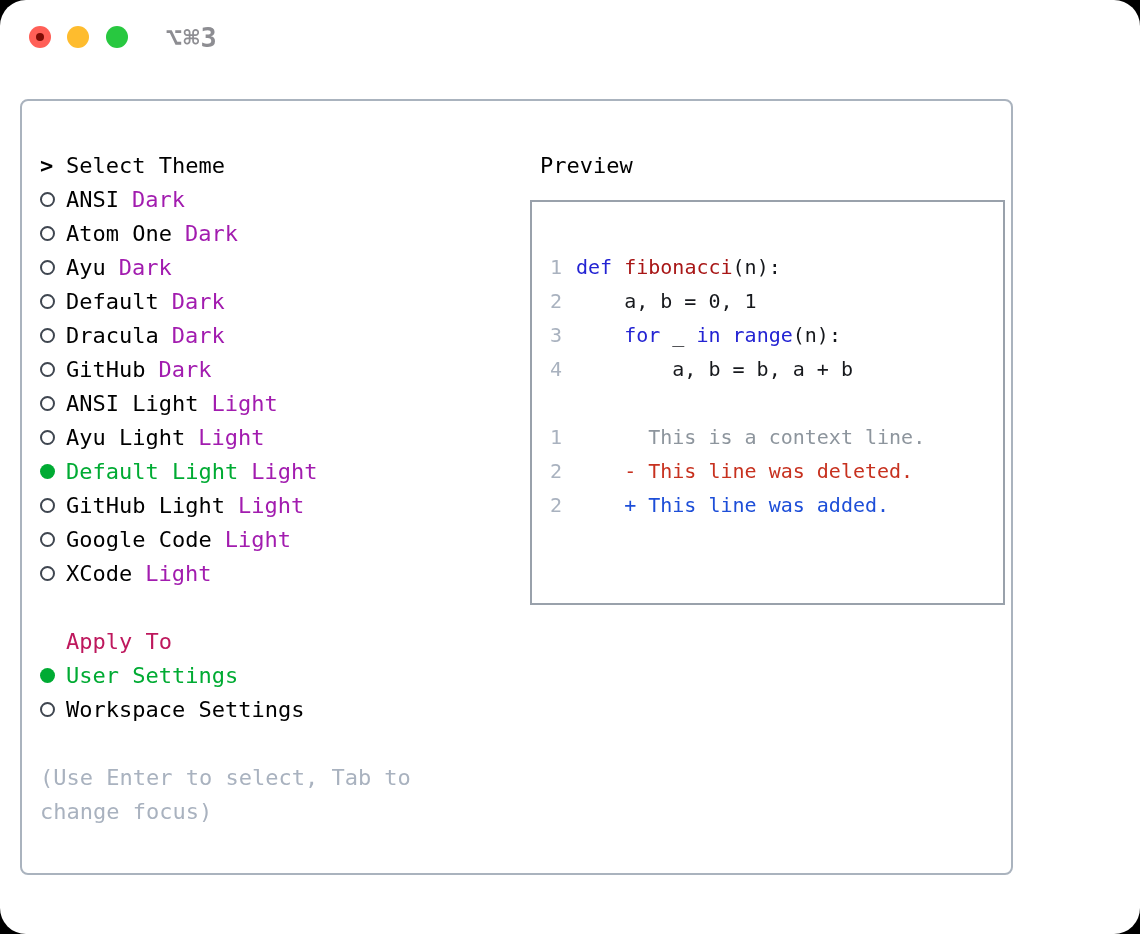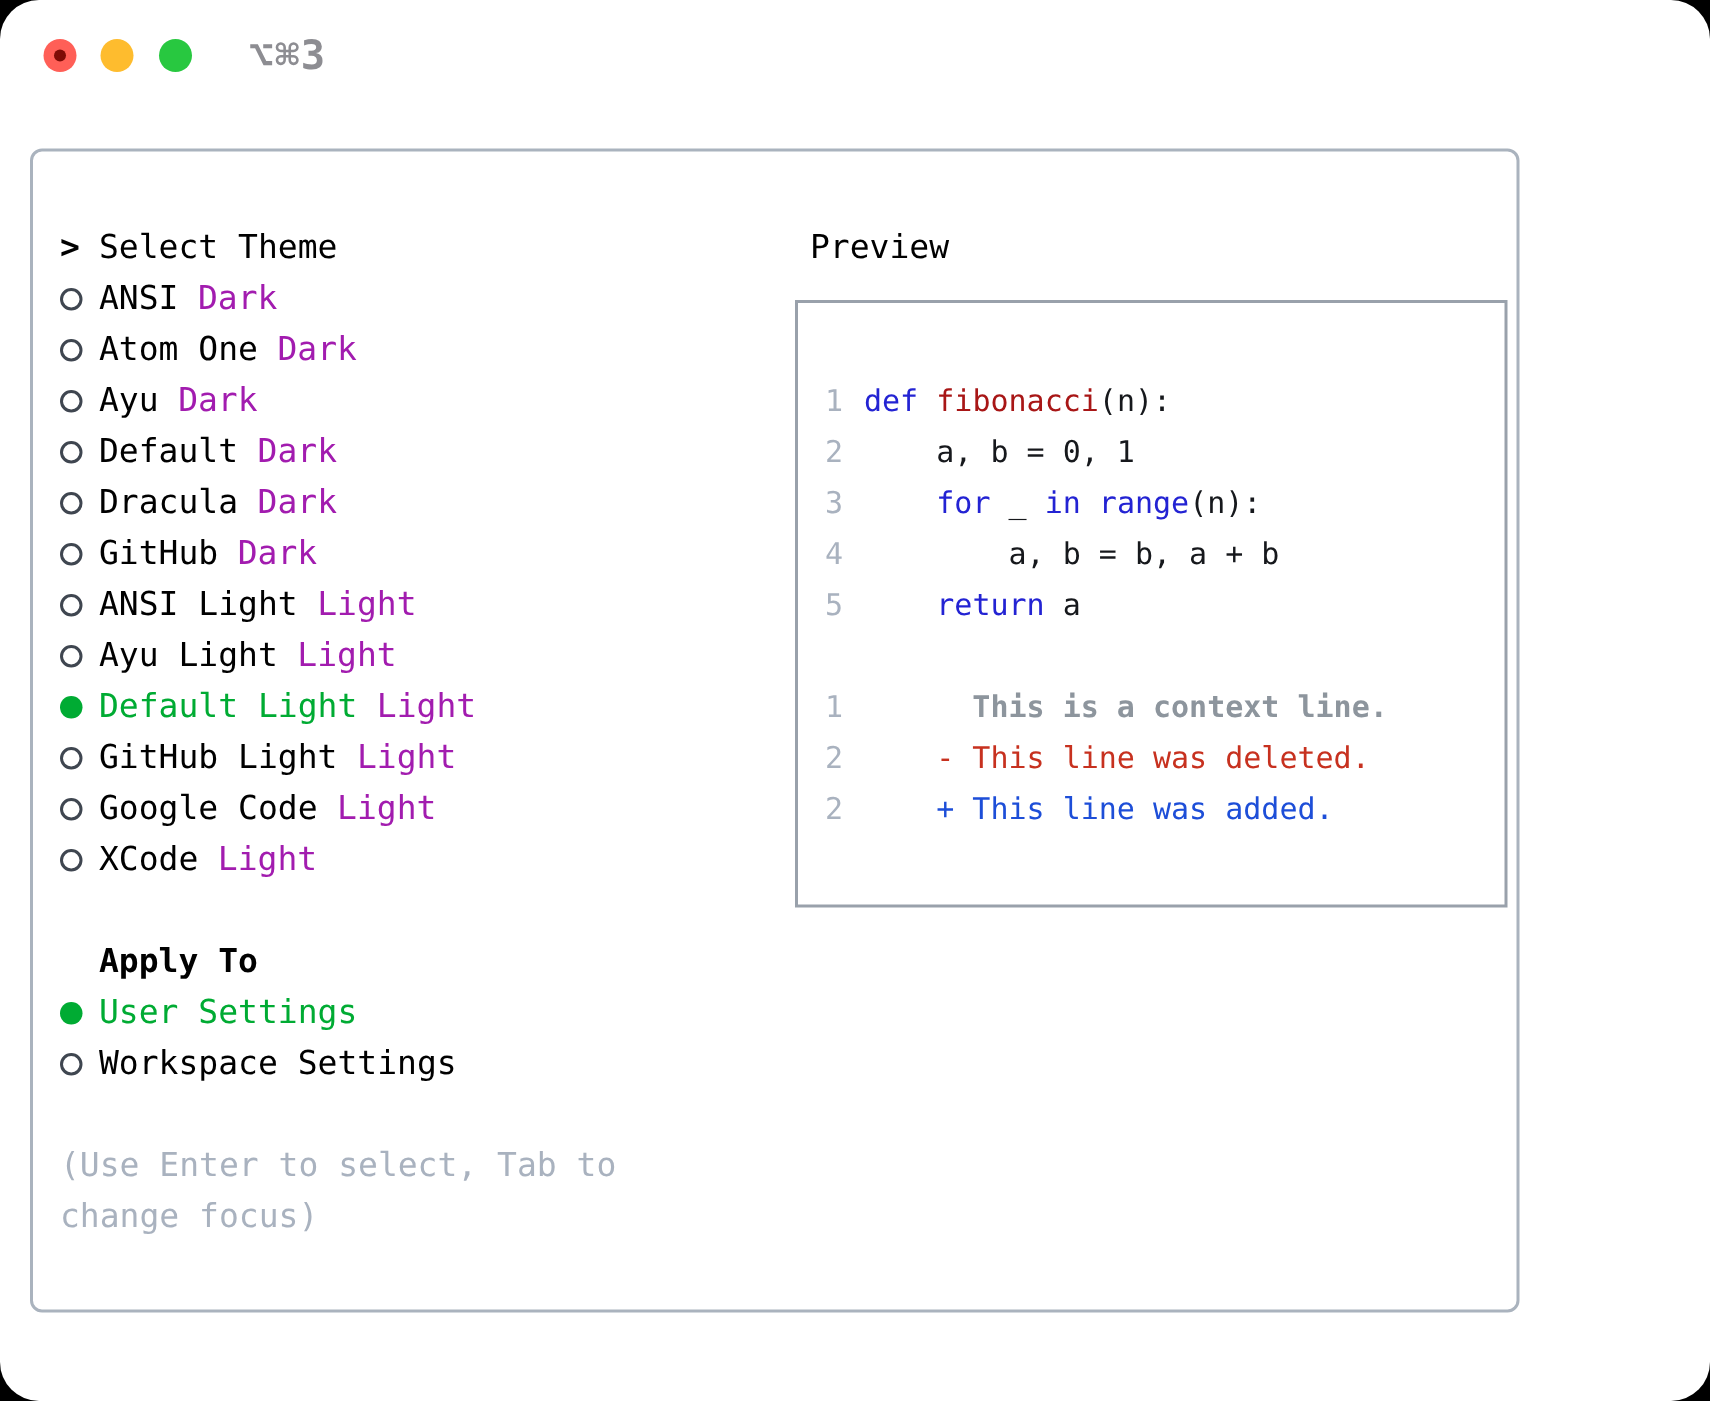--- a/index.html
+++ b/index.html
@@ -25,38 +25,38 @@
     border:2px solid #aab3be;border-radius:8px;background:#fff;box-sizing:border-box;
   }
   .left-col{position:absolute;left:18px;top:47px;}
   .right-col{position:absolute;left:496px;top:47px;}
   .row{display:flex;align-items:center;height:34px;font-size:22px;white-space:pre;}
   .marker{flex:0 0 26px;width:26px;display:flex;align-items:center;}
   .ring{width:11px;height:11px;border:2px solid #3f4650;border-radius:50%;}
   .fill{width:15px;height:15px;border-radius:50%;background:#00ab33;}
   .prompt{font-weight:bold;color:#000;}
   .hdr{font-weight:normal;color:#000;}
-  .subhdr{font-weight:bold;color:#000000;}
+  .subhdr{font-weight:normal;color:#be185d;}
   .item-name{color:#000000;}
   .item-variant{color:#a21caf;margin-left:13px;}
   .selected .item-name{color:#00ab33;}
   .help{color:#a9b2bf;}
   .spacer{height:34px;}
   
   .preview-box{
     margin-left:12px;margin-top:18px;width:475px;height:405px;
     border:2px solid #99a1ab;box-sizing:border-box;background:#fff;
     padding:48px 10px 0 18px;
   }
   .crow{height:34px;line-height:34px;font-size:20px;white-space:pre;}
   .lnum{display:inline-block;width:26px;color:#a9b2bf;}
   .kw{color:#2323d3;}
   .fn{color:#a81616;}
   .pl{color:#16181c;}
-  .ctx{color:#8d959d;font-weight:bold;}
+  .ctx{color:#8d959d;}
   .del{color:#c7311f;}
   .add{color:#1d4ed8;}
 </style>
 </head>
 <body>
 
 <div class="window">
 
   <div class="titlebar">
     <span class="tdot red">
@@ -181,21 +181,20 @@
       <div class="preview-box">
 
         <div class="crow"><span class="lnum">1</span><span class="kw">def </span><span class="fn">fibonacci</span><span class="pl">(n):</span></div>
 
         <div class="crow"><span class="lnum">2</span><span class="pl">    a, b = 0, 1</span></div>
 
         <div class="crow"><span class="lnum">3</span><span class="pl">    </span><span class="kw">for</span><span class="pl"> _ </span><span class="kw">in</span><span class="pl"> </span><span class="kw">range</span><span class="pl">(n):</span></div>
 
         <div class="crow"><span class="lnum">4</span><span class="pl">        a, b = b, a + b</span></div>
 
-        <div class="crow"><span class="lnum">5</span><span class="pl">    </span><span class="kw">return</span><span class="pl"> a</span></div>
 
         <div class="crow"></div>
 
         <div class="crow"><span class="lnum">1</span><span class="ctx">      This is a context line.</span></div>
 
         <div class="crow"><span class="lnum">2</span><span class="del">    - This line was deleted.</span></div>
 
         <div class="crow"><span class="lnum">2</span><span class="add">    + This line was added.</span></div>
 
       </div>

